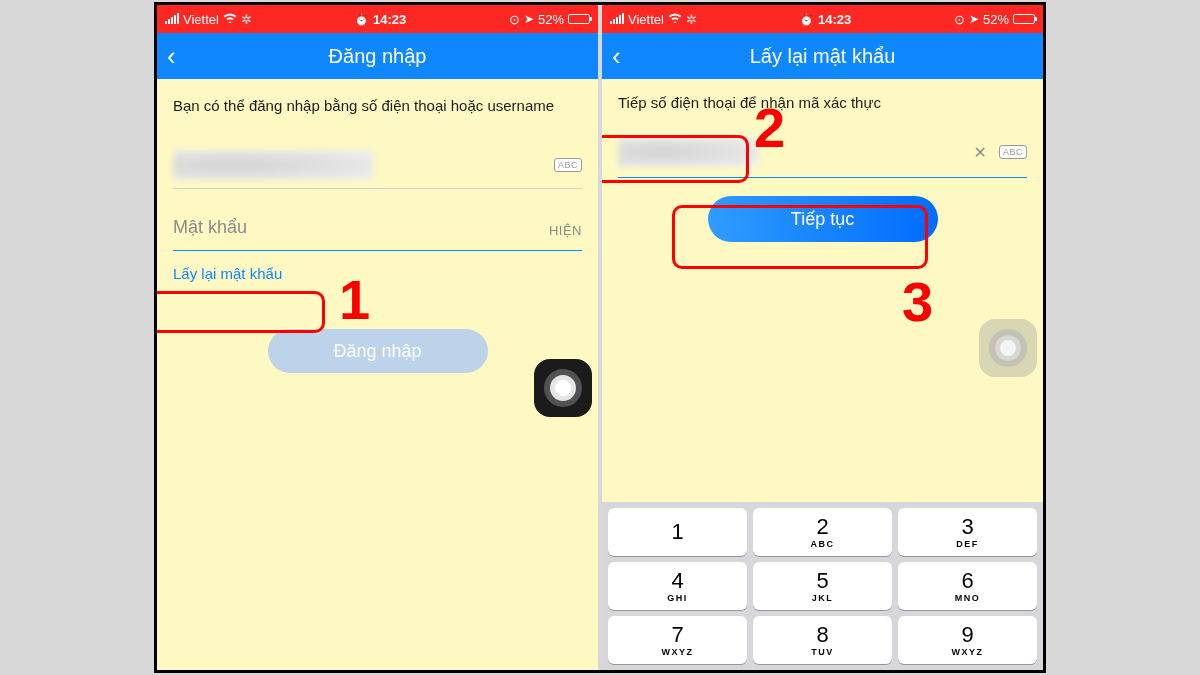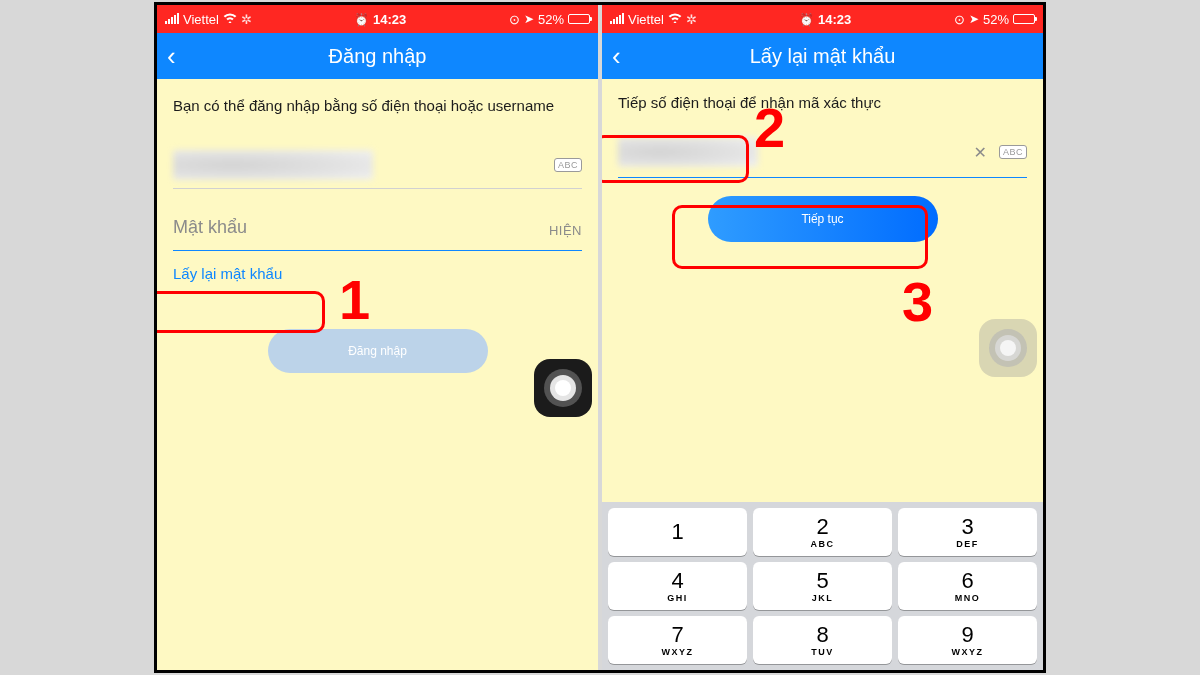--- a/index.html
+++ b/index.html
@@ -128,21 +128,21 @@
   }
   .primary-btn {
     margin: 46px auto 0;
     width: 220px;
     height: 44px;
     border-radius: 22px;
     display: flex;
     align-items: center;
     justify-content: center;
     color: #fff;
-    font-size: 12px;
+    font-size: 18px;
     cursor: pointer;
   }
   .primary-btn.disabled { background: #bcd3e9; cursor: default; }
   .primary-btn.gradient {
     background: linear-gradient(90deg, #2f9cff 0%, #006cff 100%);
     width: 230px;
     height: 46px;
     border-radius: 23px;
     margin-top: 18px;
   }

